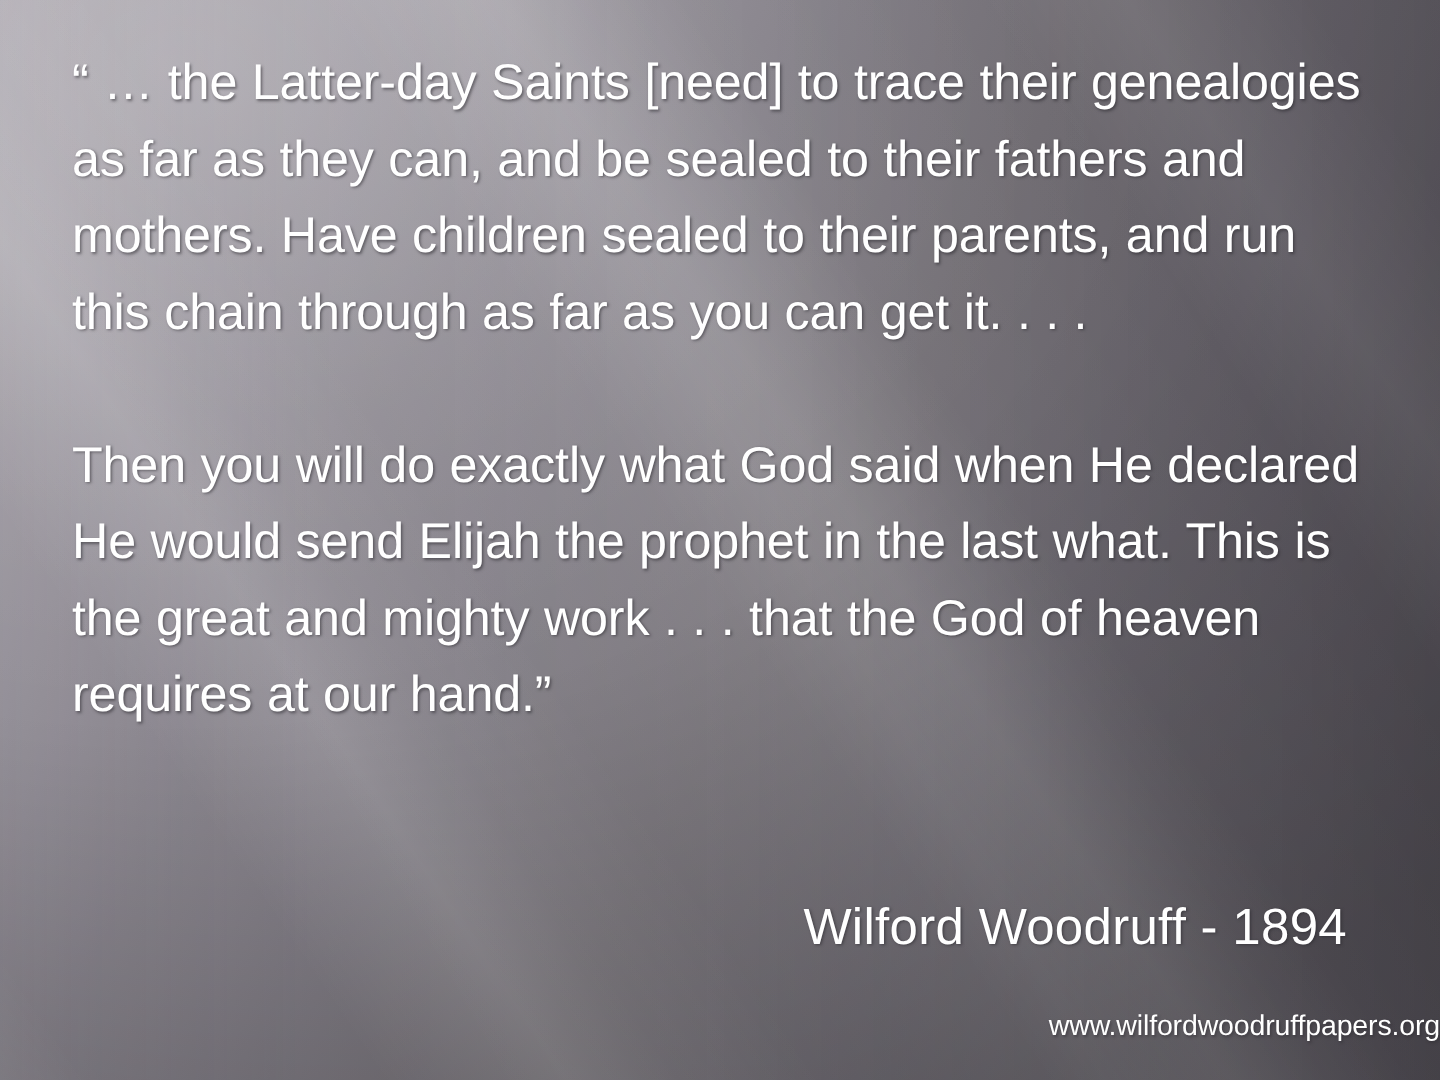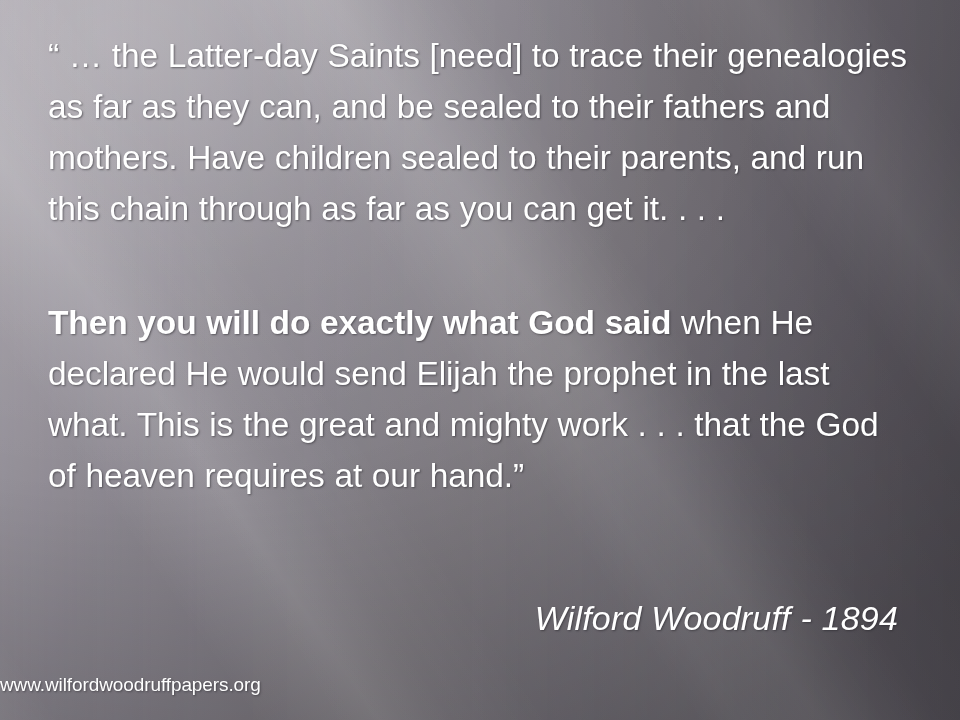--- a/index.html
+++ b/index.html
@@ -133,50 +133,49 @@
 
   .para {
     color: #ffffff;
     font-size: 33.5px;
     line-height: 51px;
     letter-spacing: -0.1px;
     text-shadow: 1px 1px 2px rgba(40,38,44,0.55);
     word-spacing: 0.5px;
   }
 
-  .para-1 { margin-bottom: 12px; }
+  .para-1 { margin-bottom: 0; }
 
   .para-gap { height: 51px; }
 
   .para-2 { }
 
   .bold-lead {
-    font-weight: bold;
+    font-weight: normal;
   }
 
   .attribution {
     position: absolute;
     left: 48px;
     top: 596px;
     width: 850px;
     text-align: right;
     color: #ffffff;
     font-size: 34px;
-    font-style: italic;
     line-height: 44px;
     letter-spacing: 0.2px;
     text-shadow: 1px 1px 2px rgba(40,38,44,0.55);
   }
 
   .footer {
     position: absolute;
     left: 0;
     top: 672px;
     width: 960px;
-    text-align: left;
+    text-align: right;
     color: #ffffff;
     font-size: 19px;
     line-height: 26px;
     letter-spacing: -0.1px;
     text-shadow: 1px 1px 2px rgba(40,38,44,0.5);
   }
 </style>
 </head>
 <body>
 

